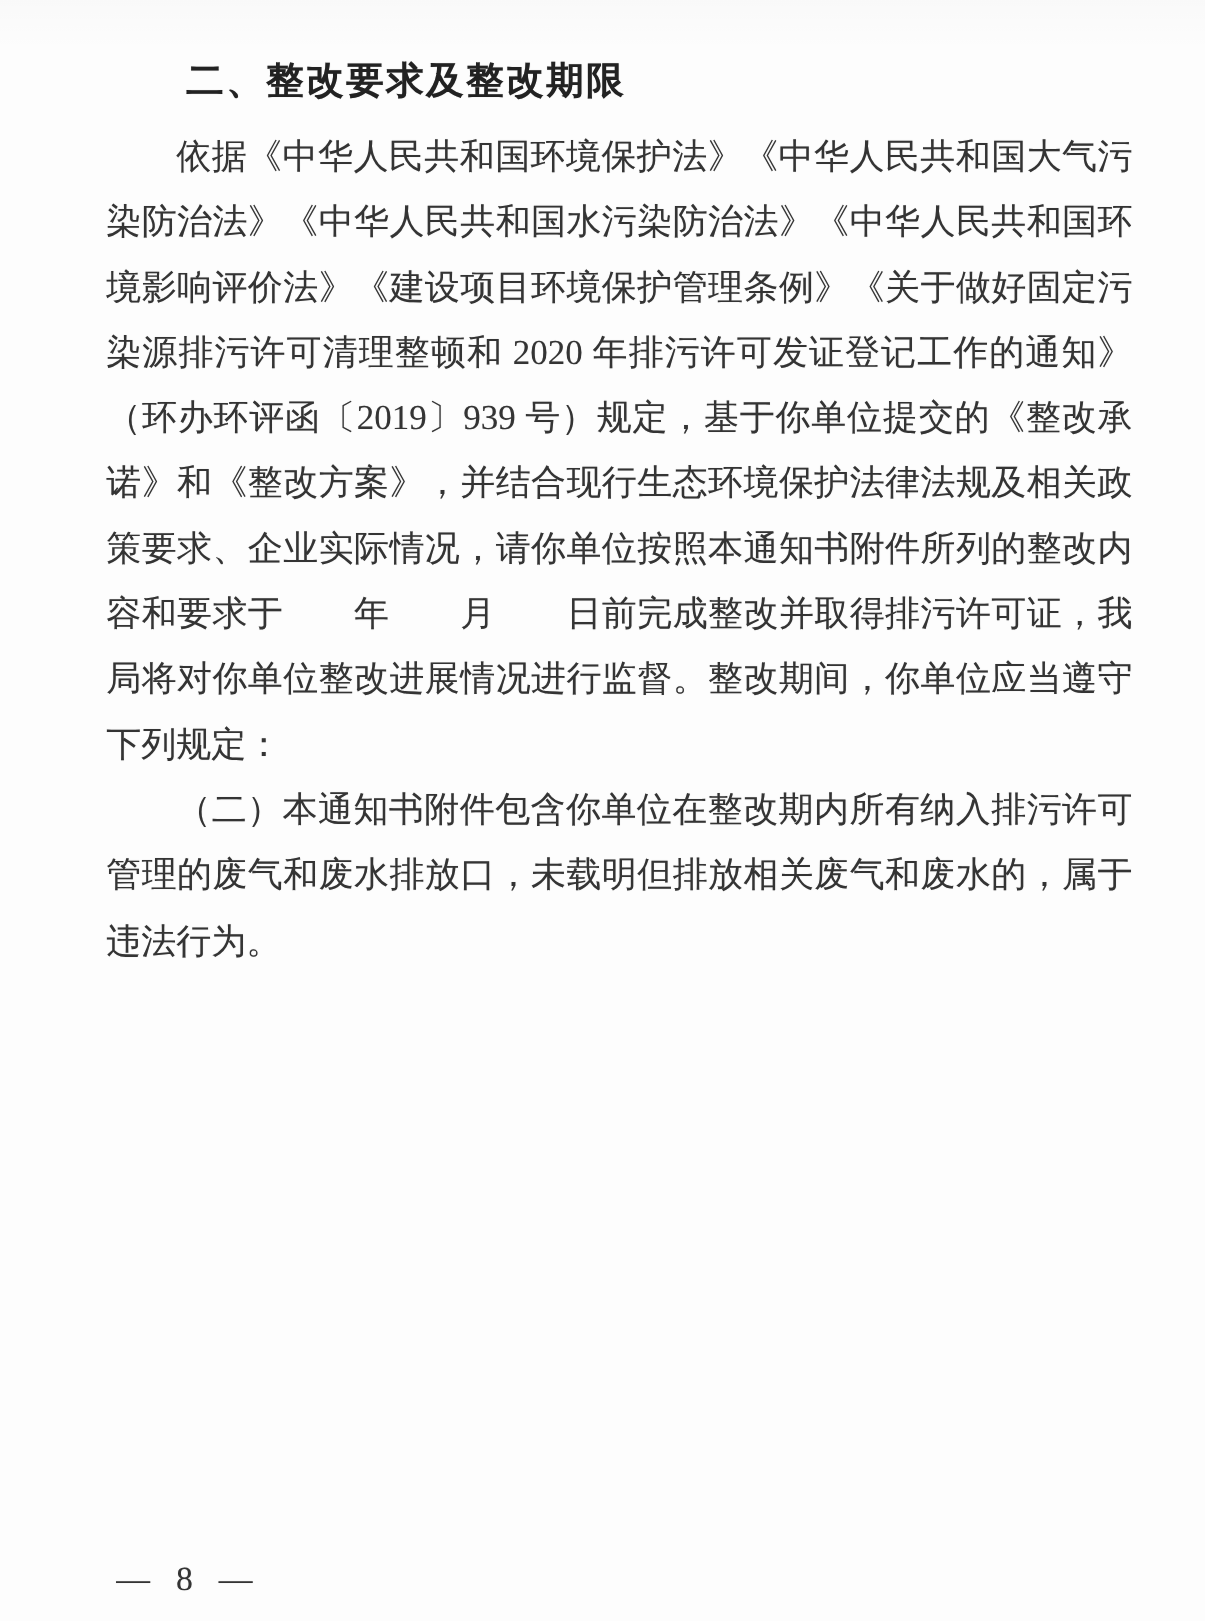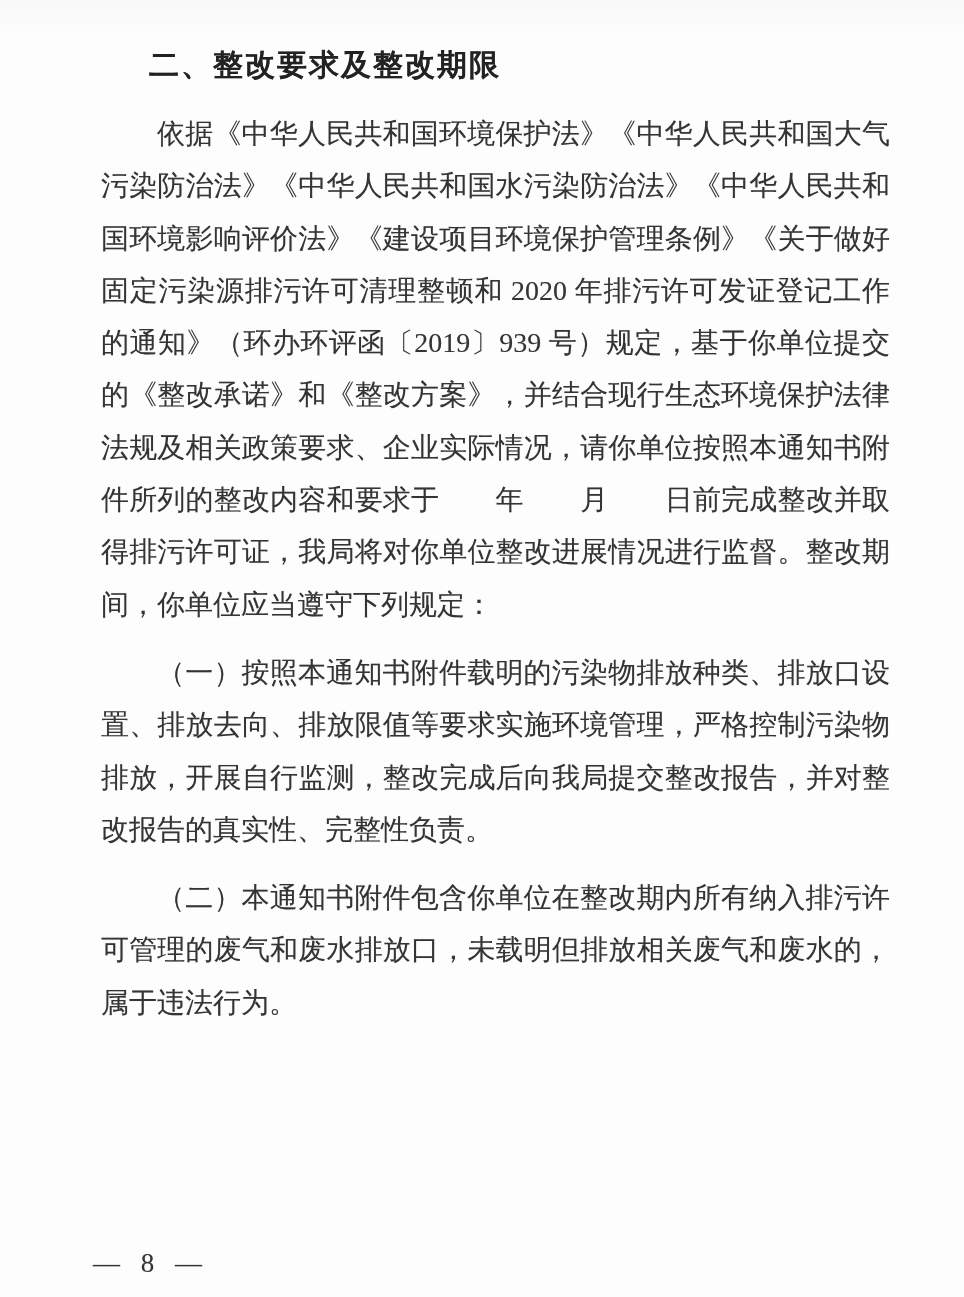--- a/index.html
+++ b/index.html
@@ -33,21 +33,21 @@
     letter-spacing: 2px;
     text-shadow: 0 0 0.6px rgba(40,40,40,0.45);
   }
   .body-text {
     font-family: "Liberation Serif", serif;
     font-size: 28px;
     color: #343434;
     text-shadow: 0 0 0.7px rgba(70,70,70,0.35);
   }
   .para {
-    margin: 16px;
+    margin: 0;
     line-height: 52.3px;
     text-align: justify;
     text-justify: inter-ideograph;
     text-indent: 2em;
   }
   .page-number {
     position: absolute;
     left: 93px;
     bottom: 18px;
     font-family: "Liberation Serif", serif;
@@ -60,19 +60,18 @@
 </style>
 </head>
 <body>
 
 <div class="page" style="background-color: rgb(253, 253, 253);">
 
   <h2 class="heading" style="color: rgb(34, 34, 34);">二、整改要求及整改期限</h2>
 
   <div class="body-text" style="color: rgb(52, 52, 52);">
     <p class="para">依据《中华人民共和国环境保护法》《中华人民共和国大气污染防治法》《中华人民共和国水污染防治法》《中华人民共和国环境影响评价法》《建设项目环境保护管理条例》《关于做好固定污染源排污许可清理整顿和 2020 年排污许可发证登记工作的通知》（环办环评函〔2019〕939 号）规定，基于你单位提交的《整改承诺》和《整改方案》，并结合现行生态环境保护法律法规及相关政策要求、企业实际情况，请你单位按照本通知书附件所列的整改内容和要求于　　年　　月　　日前完成整改并取得排污许可证，我局将对你单位整改进展情况进行监督。整改期间，你单位应当遵守下列规定：</p>
-    <p class="para">（一）按照本通知书附件载明的污染物排放种类、排放口设置、排放去向、排放限值等要求实施环境管理，严格控制污染物排放，开展自行监测，整改完成后向我局提交整改报告，并对整改报告的真实性、完整性负责。</p>
     <p class="para">（二）本通知书附件包含你单位在整改期内所有纳入排污许可管理的废气和废水排放口，未载明但排放相关废气和废水的，属于违法行为。</p>
   </div>
 
   <div class="page-number" style="color: rgb(52, 52, 52);">— 8 —</div>
 
 </div>
 
 </body></html>

